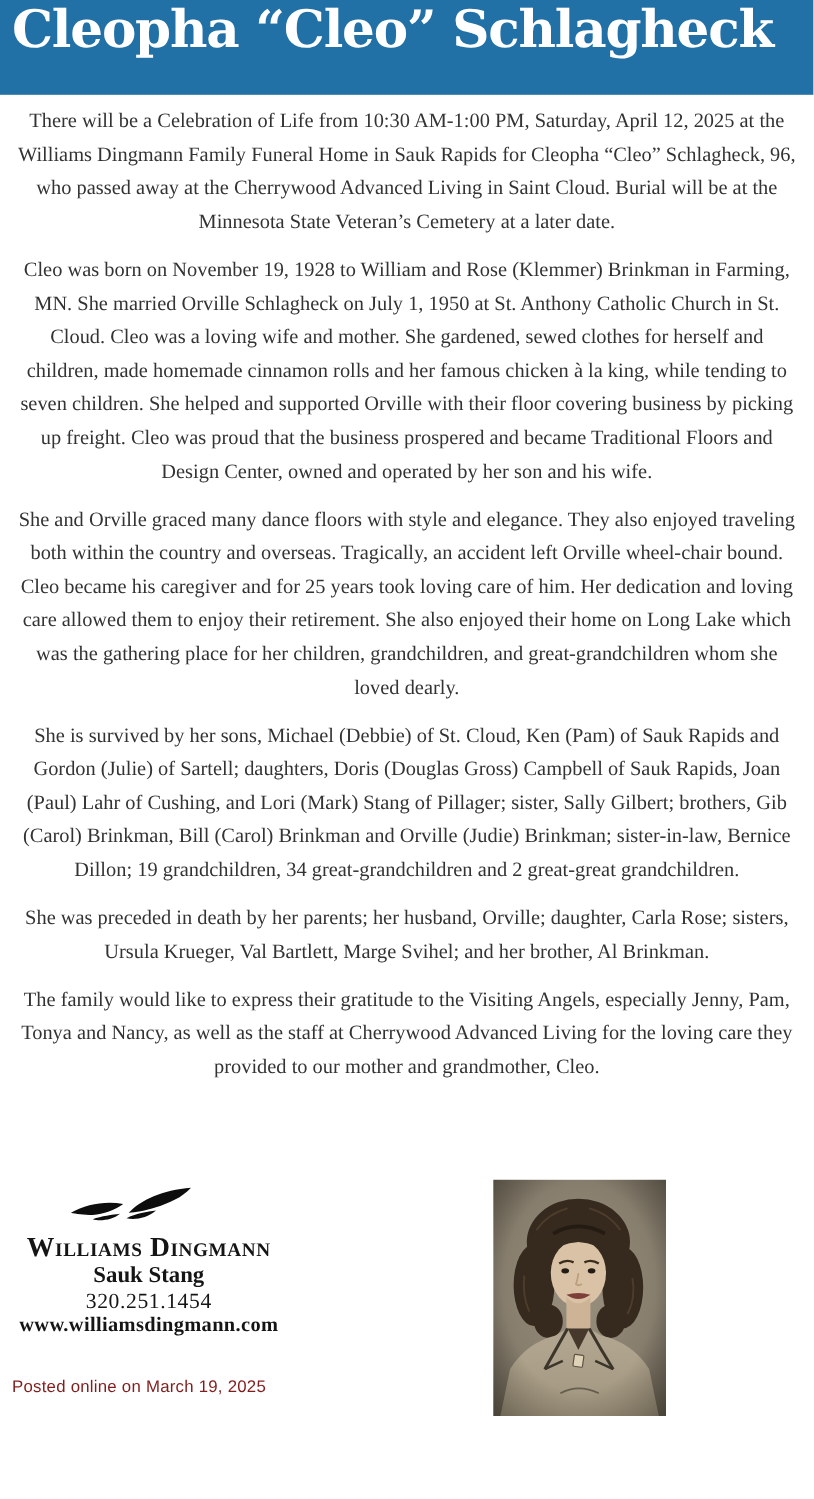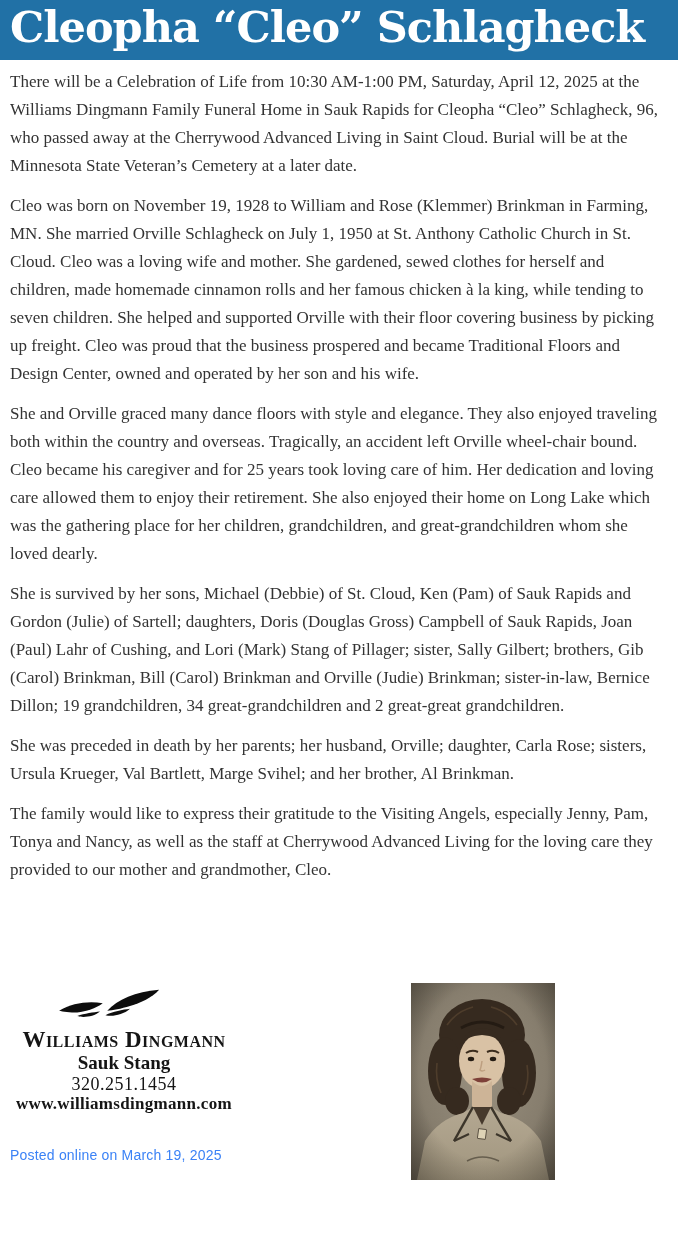--- a/index.html
+++ b/index.html
@@ -6,39 +6,40 @@
   html, body { margin: 0; padding: 0; }
   body {
     width: 678px; height: 1249px;
     background: #ffffff;
     font-family: "Liberation Serif", "DejaVu Serif", serif;
     overflow: hidden;
     position: relative;
   }
   
   .page-header {
-    width: 678px; height: 60px;
+    width: 678px; height: 79px;
     background: #2171a6;
-    display: flex; align-items: center;
+    display: flex; align-items: flex-start;
     padding: 0 0 6px 10px;
   }
   .page-header h1 {
     margin: 0;
     font-family: "DejaVu Serif", serif;
     font-weight: bold;
     font-size: 43px;
     letter-spacing: -1px;
     color: #ffffff;
     white-space: nowrap;
   }
   
   .article {
     height: 960px;
     padding: 8px 10px 0 10px;
     overflow: hidden;
+    text-align: center;
   }
   .article p {
     margin: 0 0 12px 0;
     font-size: 17px;
     line-height: 28px;
     color: #333333;
   }
   
   .bottom {
     position: absolute;
@@ -85,21 +86,21 @@
     left: 411px; top: 0;
     width: 144px; height: 197px;
     display: block;
   }
   .page-footer {
     position: absolute;
     left: 10px; top: 162px;
     font-family: "Liberation Sans", sans-serif;
     font-size: 14px;
     line-height: 20px;
-    color: #3b82f6;
+    color: #7f1d1d;
     letter-spacing: 0.2px;
   }
 </style>
 </head>
 <body>
 
 <header class="page-header">
   <h1>Cleopha “Cleo” Schlagheck</h1>
 </header>
 

